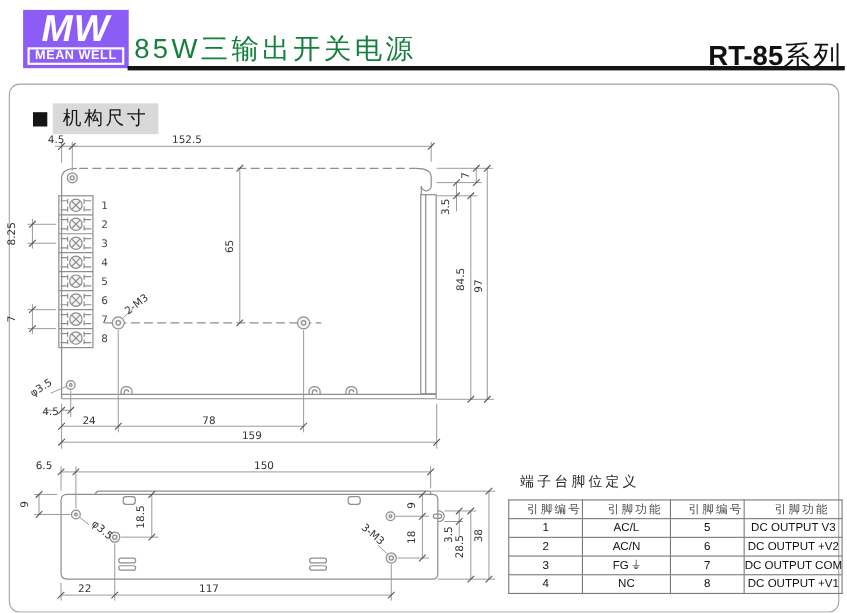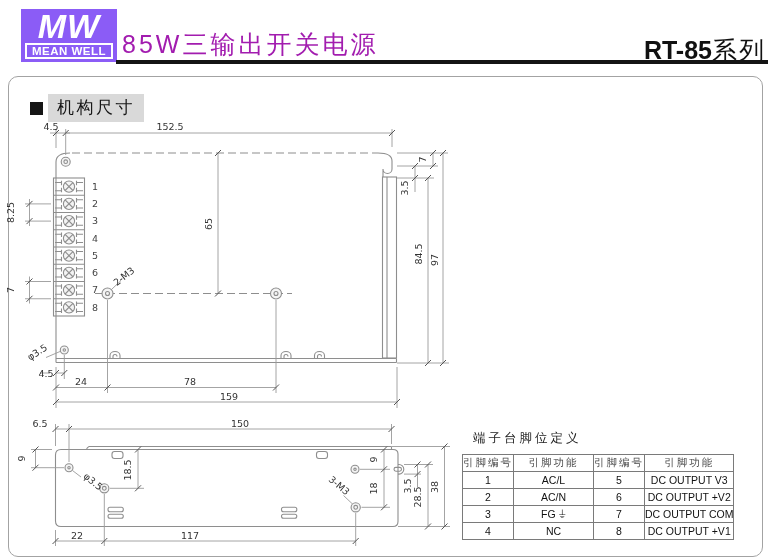--- a/index.html
+++ b/index.html
@@ -7,21 +7,21 @@
         font-family:"Liberation Sans","DejaVu Sans",sans-serif;}
 
   
   .logo{position:absolute;left:21px;top:9px;width:96px;height:53px;background:#8b5cf6;
         display:flex;flex-direction:column;align-items:center;justify-content:flex-start;}
   .logo-mw{color:#fff;font-weight:bold;font-style:italic;font-size:34px;line-height:33px;
         letter-spacing:1px;margin-top:1px;}
   .logo-mw-box{margin:0 4px 3px 4px;border:2px solid #fff;align-self:stretch;
         text-align:center;color:#fff;font-weight:bold;font-size:11.5px;line-height:12px;
         letter-spacing:0.5px;padding:0 1px;}
-  .doc-title{position:absolute;left:122px;top:28px;font-size:25px;color:#a21caf;
+  .doc-title{position:absolute;left:122px;top:28px;font-size:25px;color:#15803d;
         letter-spacing:3px;white-space:nowrap;}
   .doc-series{position:absolute;right:4px;top:34px;font-size:25px;color:#111;white-space:nowrap;text-align:center;}
   .doc-series b{font-weight:700;letter-spacing:0px;}
   .doc-series span{font-weight:400;letter-spacing:2px;}
   .title-rule{position:absolute;left:116px;top:60px;width:652px;height:3.5px;background:#141414;}
 
   
   .frame{position:absolute;left:8px;top:76px;width:753px;height:479px;
         border:1px solid #a3a3a3;border-radius:10px;}
 
@@ -43,21 +43,21 @@
   text.dim{font-family:"DejaVu Sans","Liberation Sans",sans-serif;font-size:9.5px;fill:#333;}
   text.pin{font-family:"DejaVu Sans","Liberation Sans",sans-serif;font-size:9.5px;fill:#444;}
 
   
   .tbl-title{position:absolute;left:473px;top:430px;font-size:12.5px;color:#222;
         letter-spacing:3px;}
   table.pins{position:absolute;left:462px;top:454px;border-collapse:collapse;
         table-layout:fixed;}
   table.pins th,table.pins td{border:1px solid #7a7a7a;text-align:center;
         padding:0;height:16px;overflow:hidden;white-space:nowrap;}
-  table.pins th{font-size:10.5px;font-weight:400;color:#4a4a4a;letter-spacing:2px;}
+  table.pins th{font-size:10.5px;font-weight:400;color:#4a4a4a;letter-spacing:2px;padding-left:16px;}
   table.pins td{font-size:10.5px;color:#111;}
 </style>
 </head>
 <body>
 
 <div class="page">
 
   <div class="logo">
     <div class="logo-mw">MW</div>
     <div class="logo-mw-box">MEAN WELL</div>

